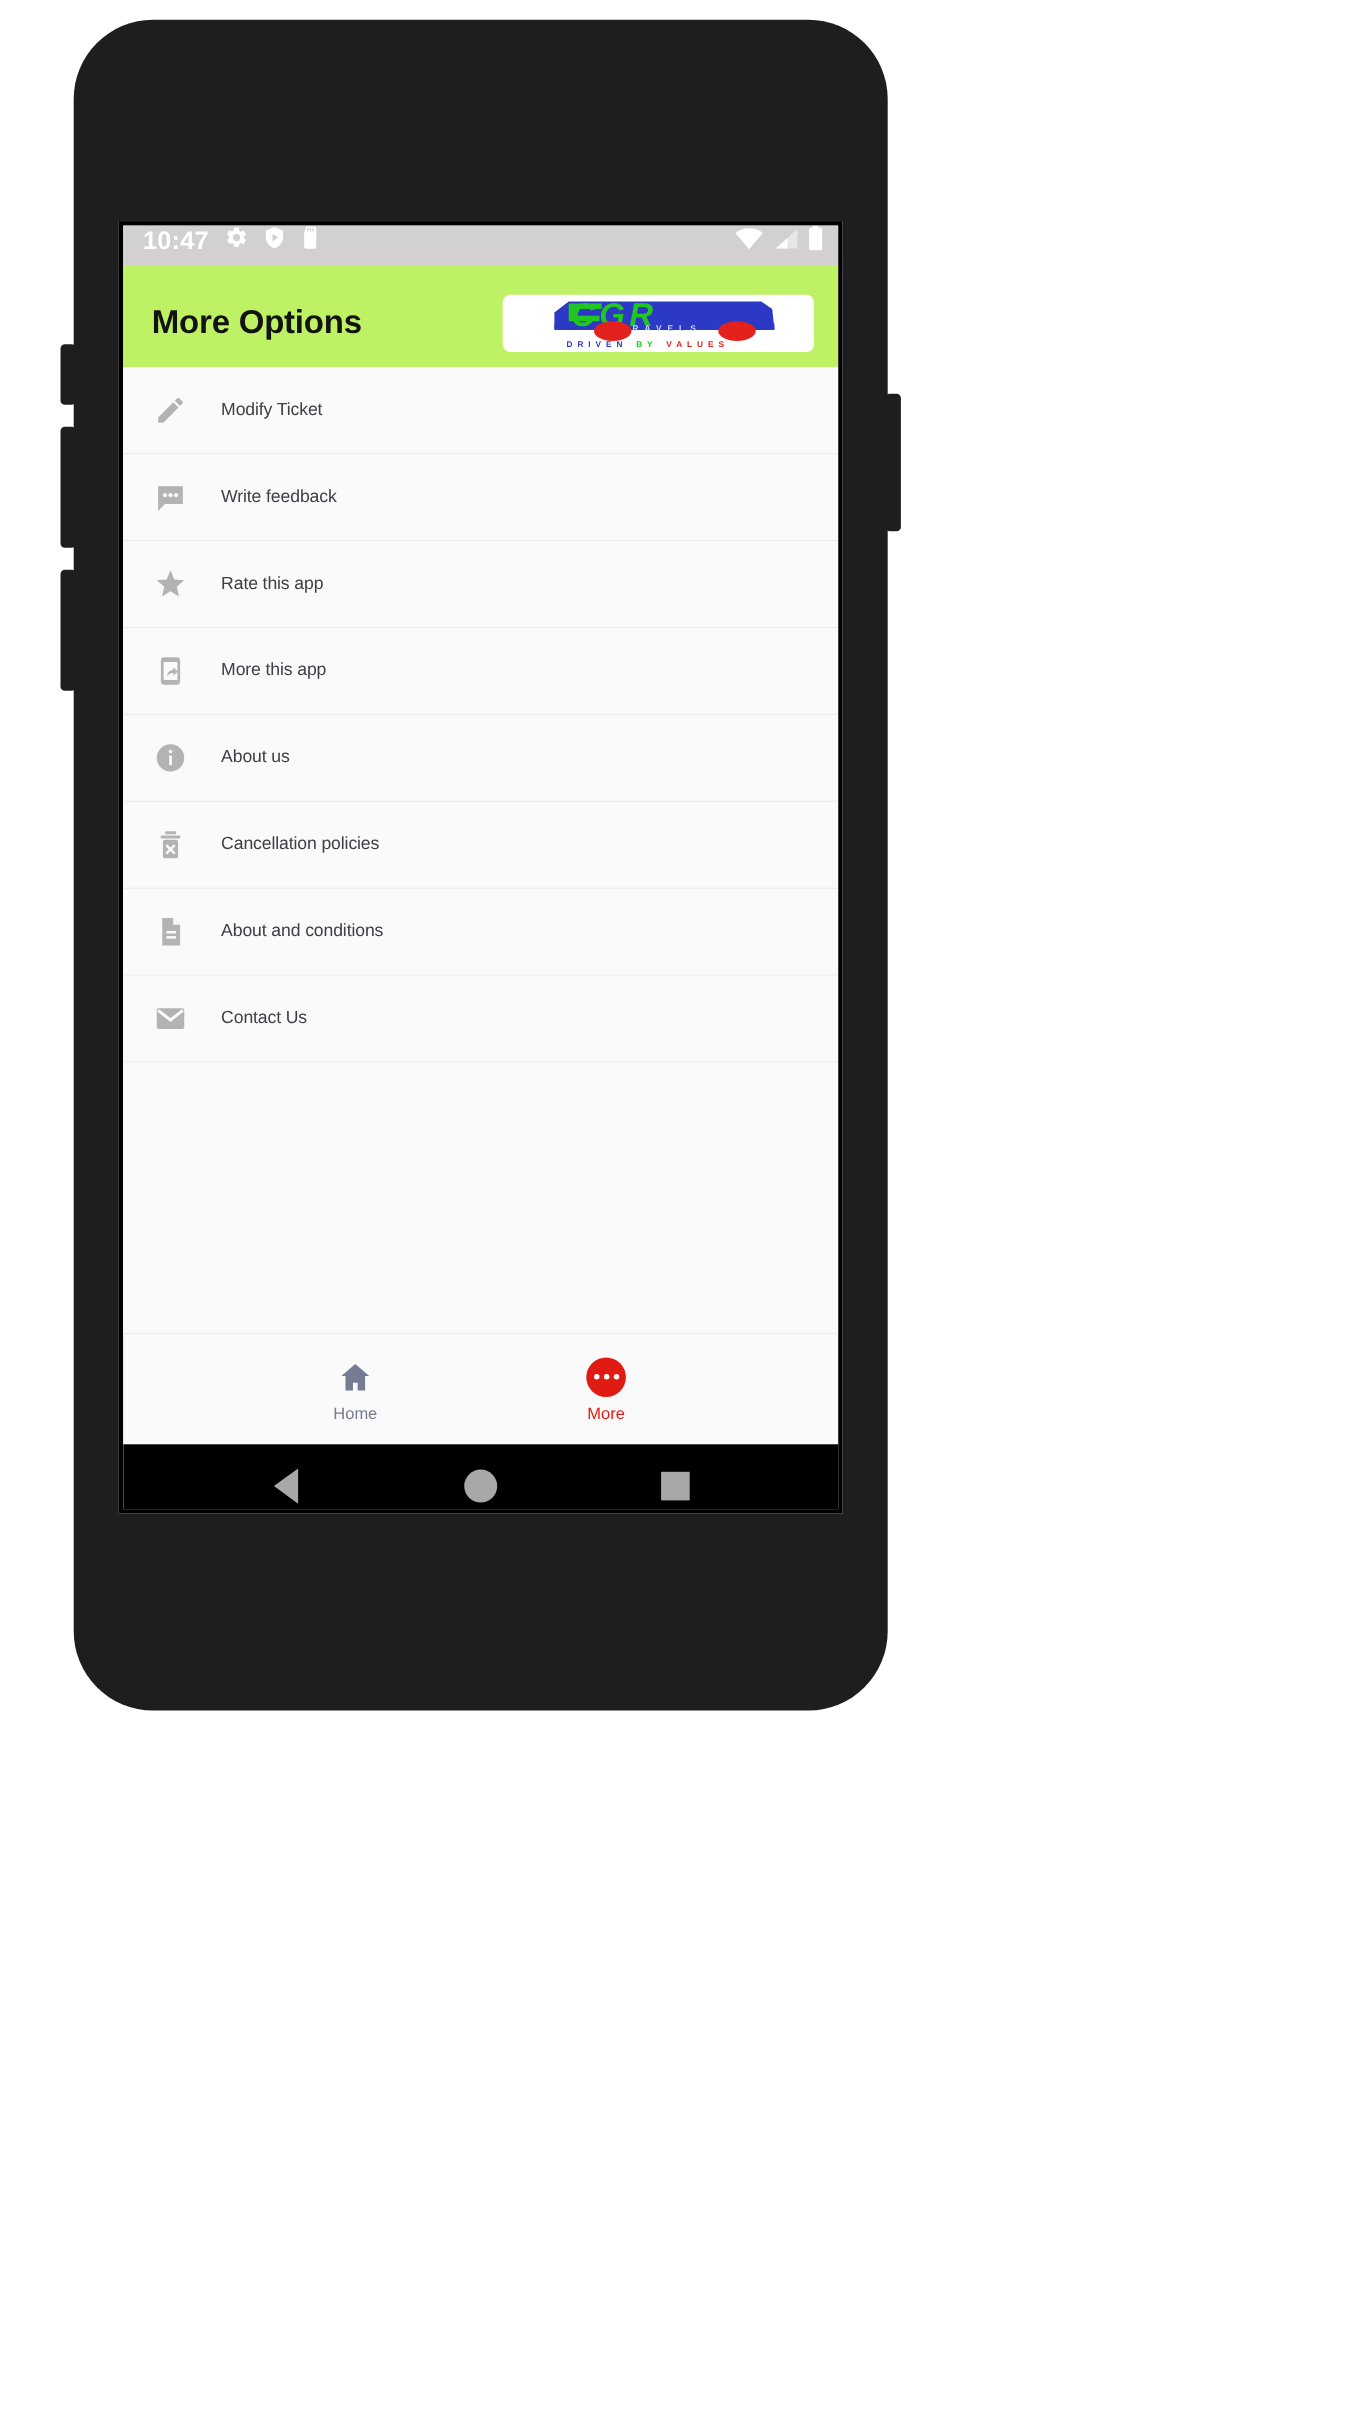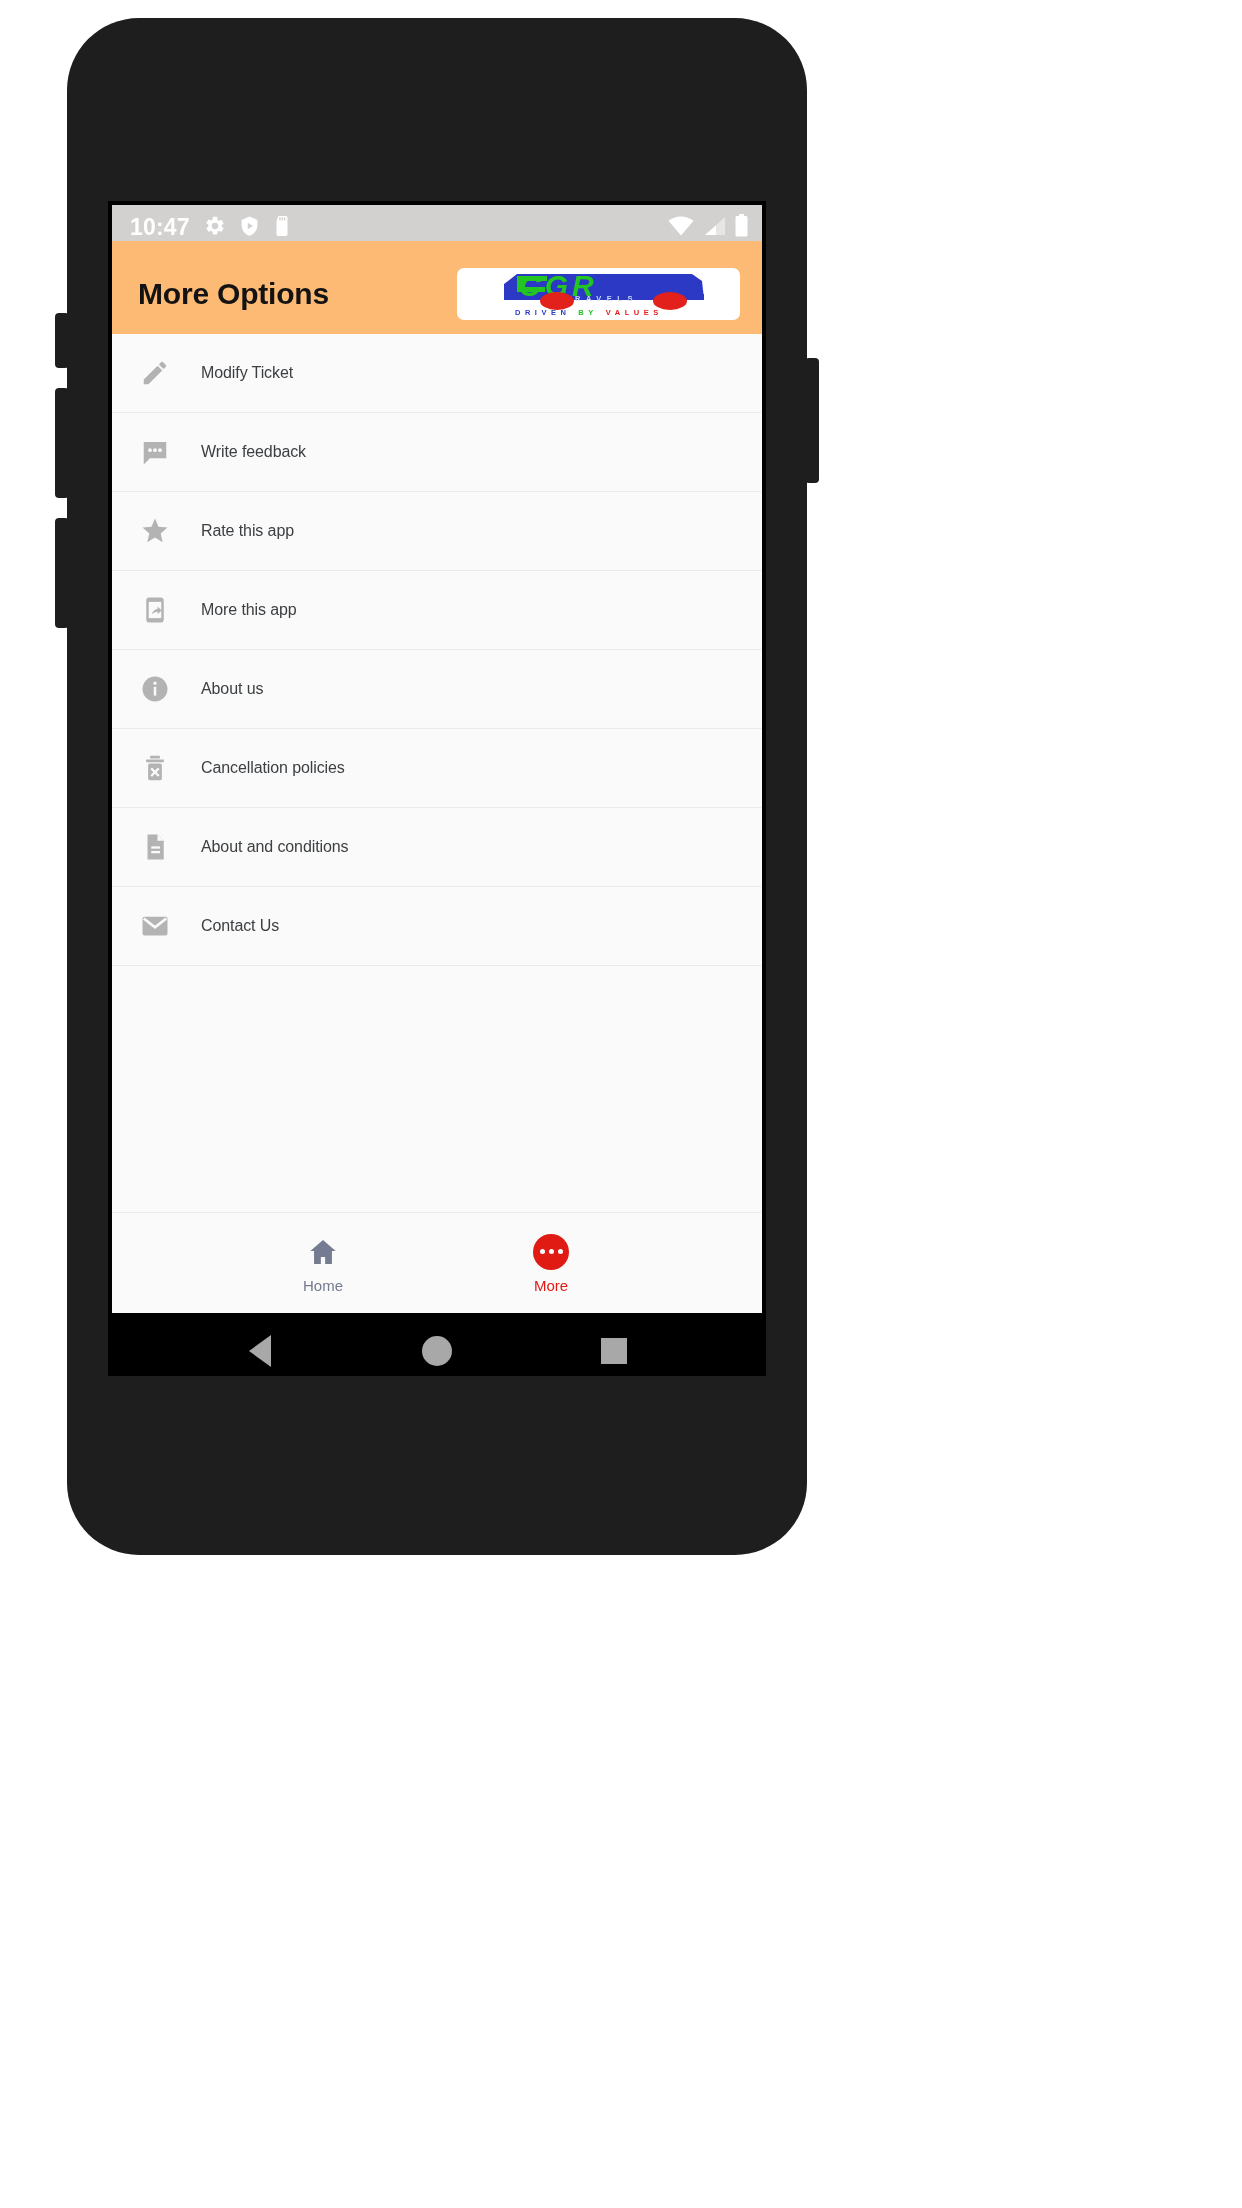--- a/index.html
+++ b/index.html
@@ -44,21 +44,21 @@
     background: #fafafa;
     overflow: hidden;
     border: 4px solid #000;
   }
 
   
   #status-bar {
     height: 36px;
     background: #d3d1cf;
     display: flex;
-    align-items: flex-end;
+    align-items: flex-start;
     padding: 0 14px 0 18px;
     color: #ffffff;
   }
   #status-time {
     font-size: 23px;
     font-weight: bold;
     color: #ffffff;
     letter-spacing: .2px;
     margin-right: 14px;
   }
@@ -67,21 +67,21 @@
     margin-left: auto;
     display: flex;
     align-items: center;
     gap: 9px;
   }
   .sb-ico { display: block; }
 
   
   #app-bar {
     height: 93px;
-    background: #fdba74;
+    background: #bef264;
     display: flex;
     align-items: center;
     padding: 12px 22px 0 26px;
   }
   #app-title {
     font-size: 30px;
     font-weight: bold;
     color: #131313;
     letter-spacing: -.2px;
   }

